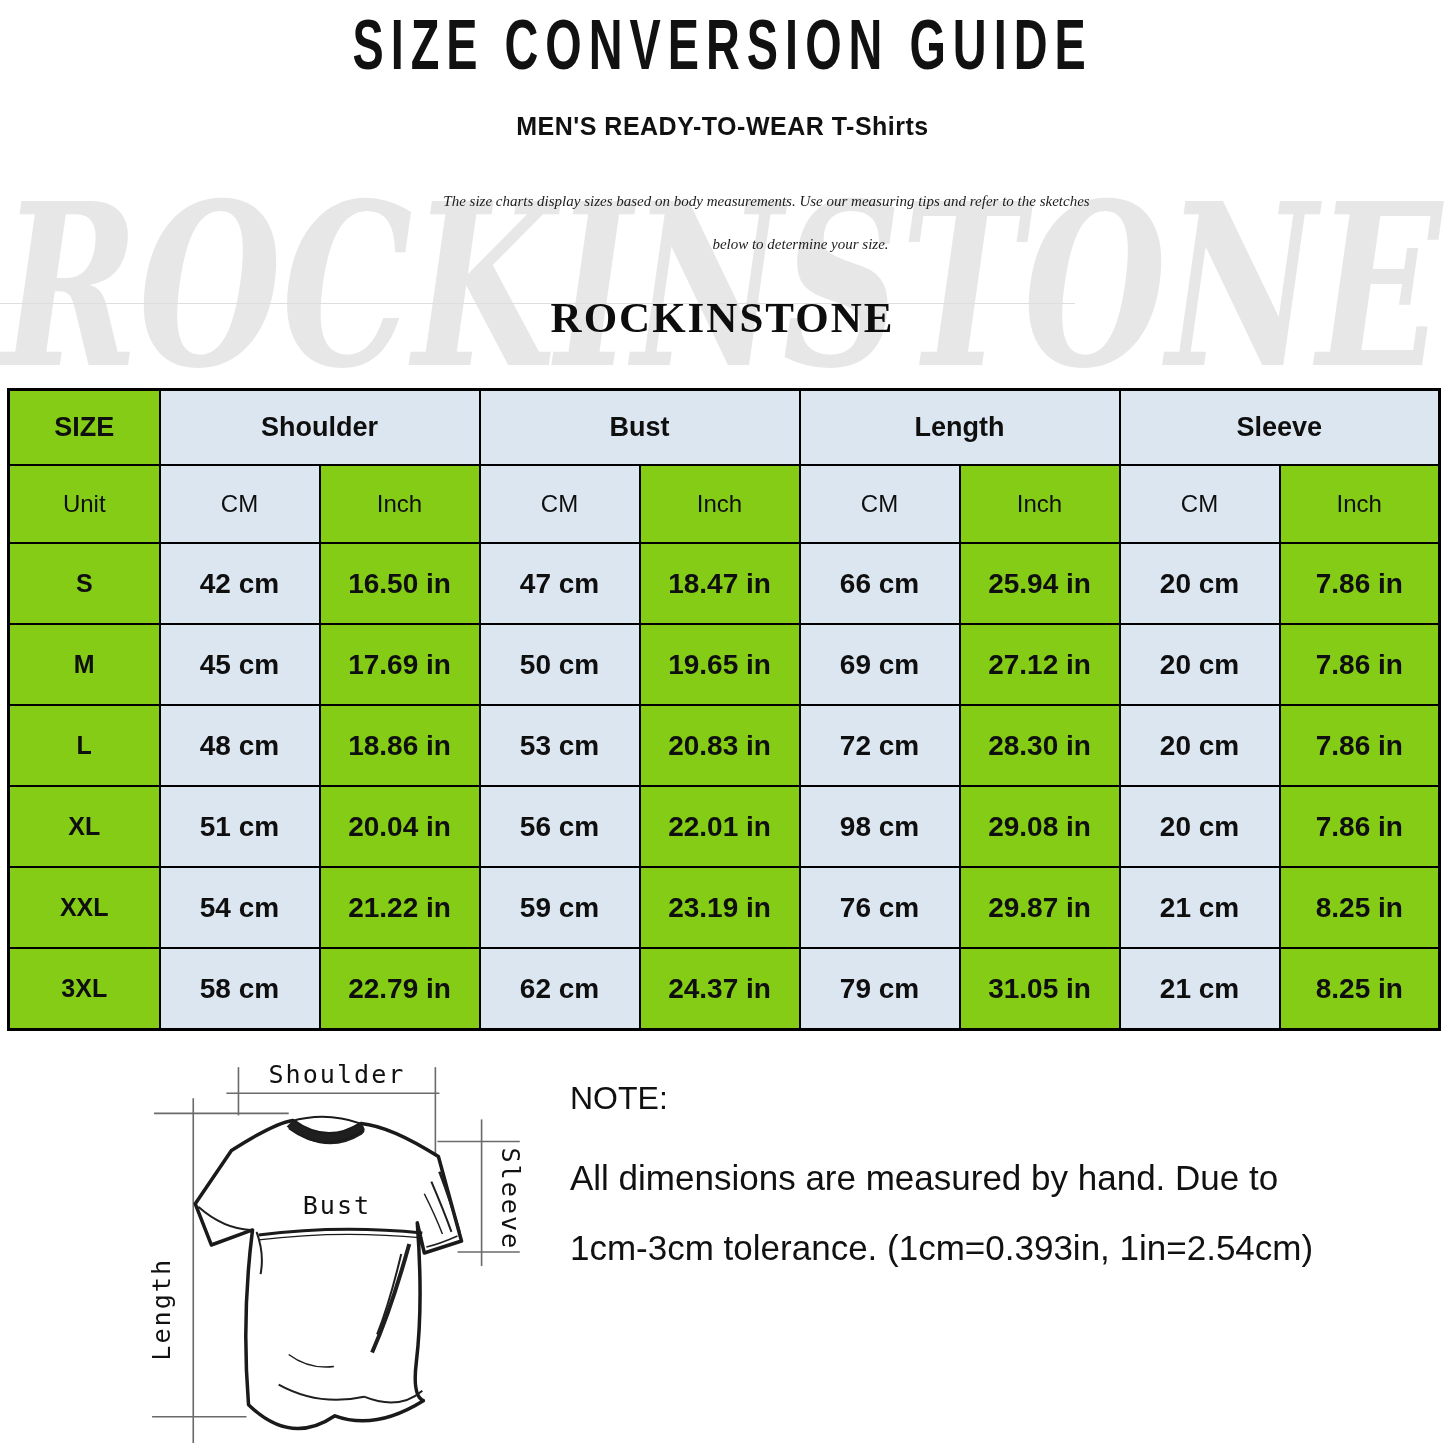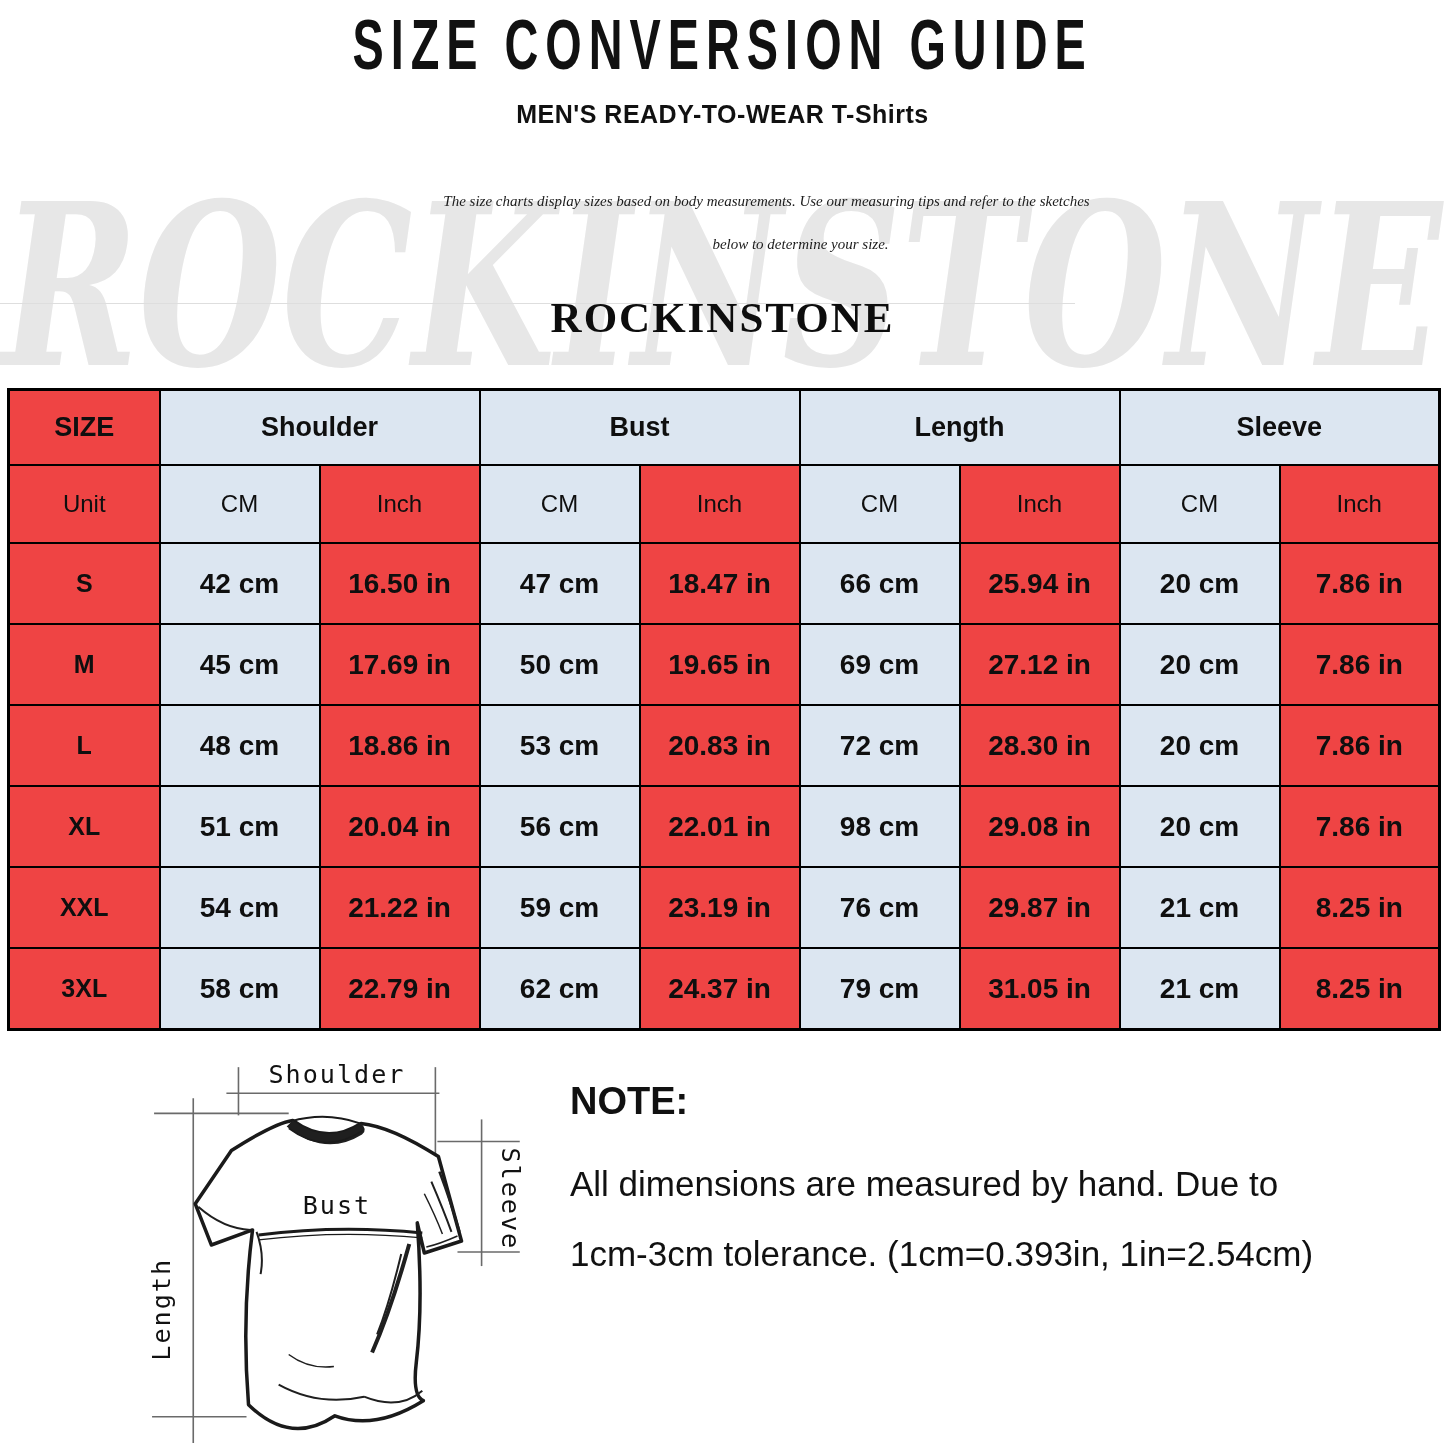--- a/index.html
+++ b/index.html
@@ -8,45 +8,45 @@
 
   
   .watermark-svg{position:absolute;left:0;top:170px;width:1445px;height:250px;z-index:0;}
 
   .divider{position:absolute;top:303px;left:0;width:1075px;height:1px;background:#dedede;z-index:0;}
 
   
   .title{position:absolute;top:4px;left:0;width:100%;text-align:center;z-index:1;}
   .title span{display:inline-block;font-size:60px;font-weight:700;letter-spacing:9px;
               transform:scale(0.78,1.18);transform-origin:center top;white-space:nowrap;}
-  .subtitle{position:absolute;top:100px;left:0;width:100%;text-align:center;z-index:1;
+  .subtitle{position:absolute;top:112px;left:0;width:100%;text-align:center;z-index:1;
             font-size:25px;font-weight:700;letter-spacing:0.5px;}
   .desc1,.desc2{position:absolute;left:0;width:100%;text-align:center;z-index:1;
             font-family:"Liberation Serif",serif;font-style:italic;font-size:15px;color:#1c1c1c;padding-left:44px;}
   .desc1{top:193px;}
   .desc2{top:236px;margin-left:34px;}
   .brand{position:absolute;top:293px;left:0;width:100%;text-align:center;z-index:1;
          font-family:"Liberation Serif",serif;font-weight:700;font-size:43px;letter-spacing:2px;color:#0d0d0d;}
 
   
   table.size-table{position:absolute;top:388px;left:7px;width:1431px;z-index:1;
         border-collapse:collapse;table-layout:fixed;background:#fff;border:3px solid #000;}
   .size-table th,.size-table td{border:2px solid #000;text-align:center;vertical-align:middle;
         padding:0;color:#0f0f0f;overflow:hidden;white-space:nowrap;}
   .size-table .group-row th{height:73px;font-size:27px;font-weight:700;}
   .size-table .unit-row th{height:76px;font-size:24px;font-weight:400;}
   .size-table tbody td{height:79px;font-size:28px;font-weight:700;}
   .size-table tbody td.size-cell{font-size:25px;}
   .blue{background:#dce6f1;}
-  .white{background:#ef4444;}
+  .white{background:#84cc16;}
 
   
   .diagram-svg{position:absolute;left:138px;top:1053px;width:432px;height:392px;z-index:1;}
   .note{position:absolute;left:570px;top:1080px;width:820px;z-index:1;}
-  .note-heading{font-size:38px;font-weight:700;margin:0 0 26px 0;}
+  .note-heading{font-size:32px;font-weight:400;margin:0 0 26px 0;}
   .note-line{font-size:35px;font-weight:400;line-height:70px;margin:0;}
 </style>
 </head>
 <body>
 
 <div class="page">
 
   <svg class="watermark-svg" viewBox="0 0 1445 250" preserveAspectRatio="none">
     <text x="722" y="195" text-anchor="middle" textLength="1440" lengthAdjust="spacingAndGlyphs" font-family="DejaVu Serif, serif" font-style="italic" font-weight="bold" font-size="225" fill="#e7e7e7">ROCKINSTONE</text>
   </svg>

